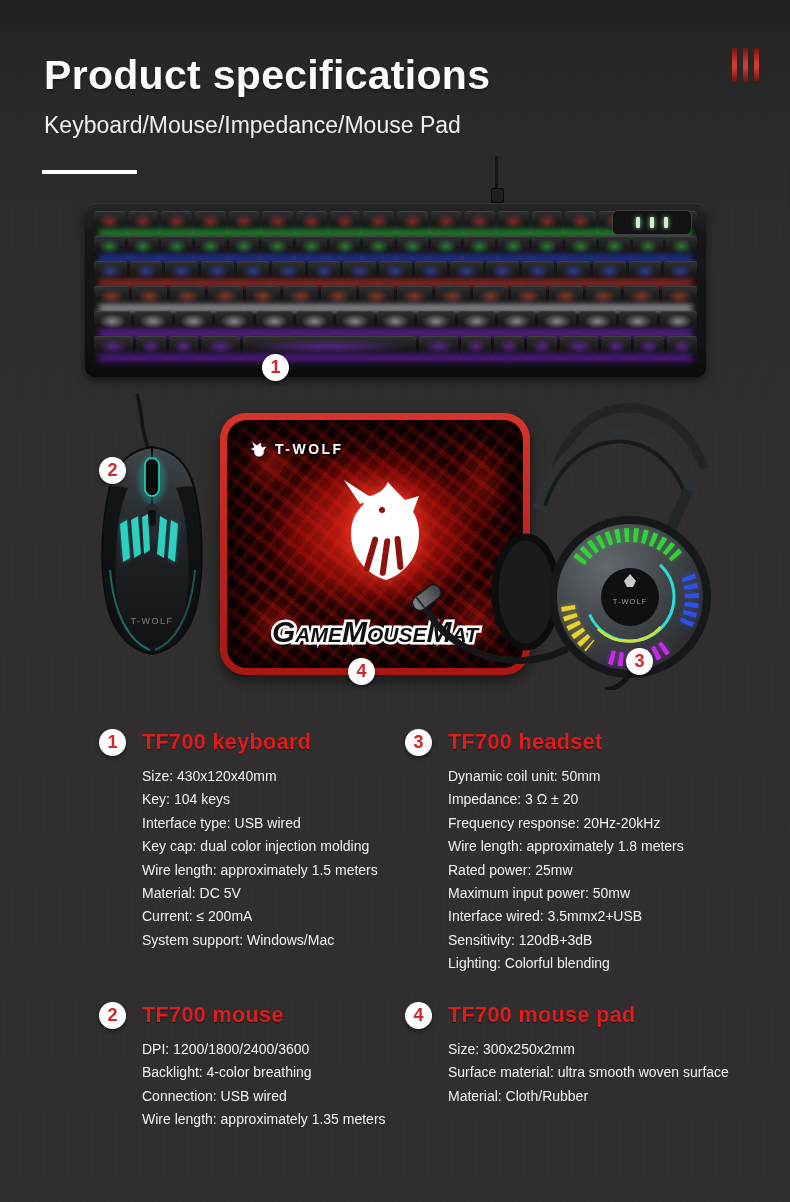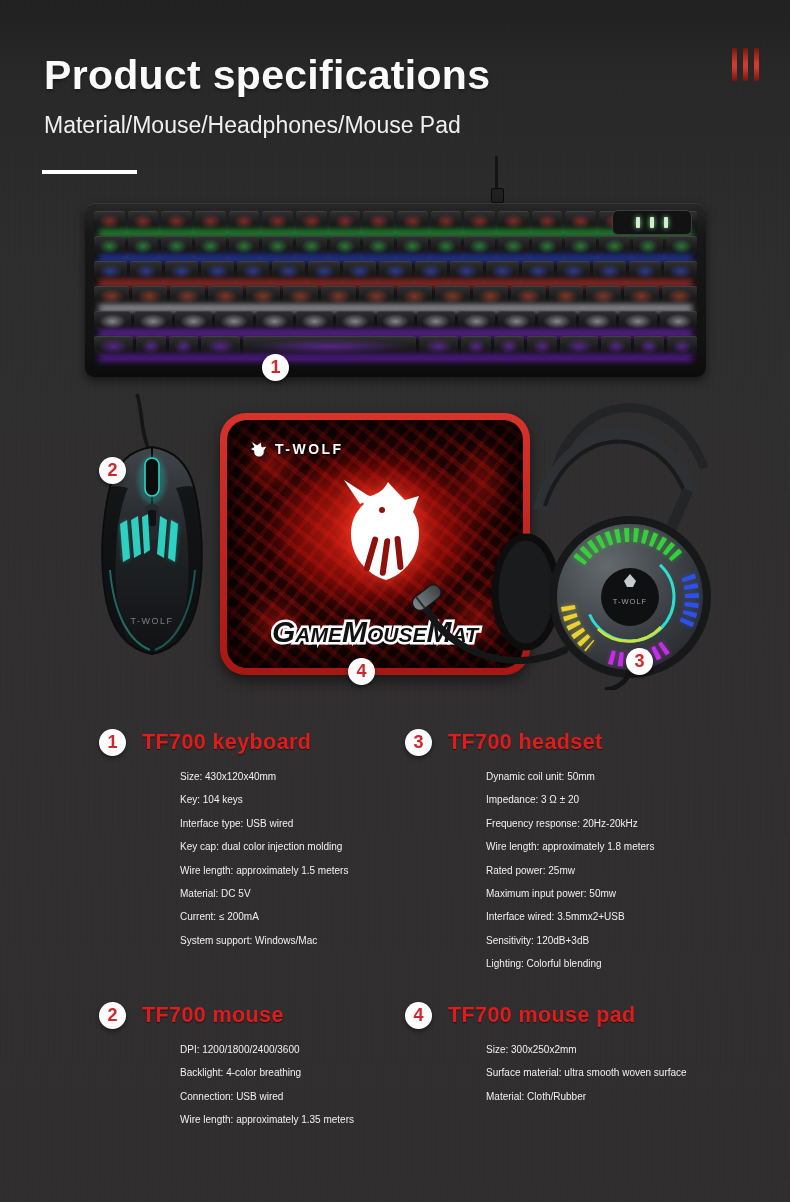--- a/index.html
+++ b/index.html
@@ -68,38 +68,38 @@
   .pad-title-svg{position:absolute;left:4px;top:190px;width:288px;height:44px;}
   
   .spec{position:absolute;width:345px;}
   .spec-head{display:flex;align-items:center;gap:16px;height:27px;}
   .spec-badge{width:27px;height:27px;border-radius:50%;background:#fff;color:#d4262a;
     font-size:18px;font-weight:700;display:flex;align-items:center;justify-content:center;flex:0 0 27px;
     box-shadow:0 2px 4px rgba(0,0,0,.45);}
   .spec-title{font-size:21.5px;font-weight:700;color:#de1c1c;letter-spacing:.4px;
     text-shadow:0 1px 1px rgba(0,0,0,.5);}
   .spec-items{margin:9px 0 0 43px;}
-  .spec-items div{font-size:10px;line-height:23.4px;color:#f1f0f1;margin-left:38px;}
+  .spec-items div{font-size:14px;line-height:23.4px;color:#f1f0f1;}
   #sec-keyboard{left:99px;top:729px;}
   #sec-headset{left:405px;top:729px;width:370px;}
   #sec-mouse{left:99px;top:1002px;}
   #sec-mousepad{left:405px;top:1002px;width:370px;}
 </style>
 </head>
 <body>
 
 <div class="page">
 
   <div class="corner-marks">
       <i></i>
       <i></i>
       <i></i>
     </div>
   <h1 class="title">Product specifications</h1>
-  <p class="subtitle">Material/Mouse/Headphones/Mouse Pad</p>
+  <p class="subtitle">Keyboard/Mouse/Impedance/Mouse Pad</p>
   <div class="rule"></div>
 
   <div class="kb-cable"></div>
   <div class="kb-plug"></div>
   <div class="keyboard" id="kb">
     <div class="indicator">
       <span class="led"></span>
       <span class="led"></span>
       <span class="led"></span>
     </div>

